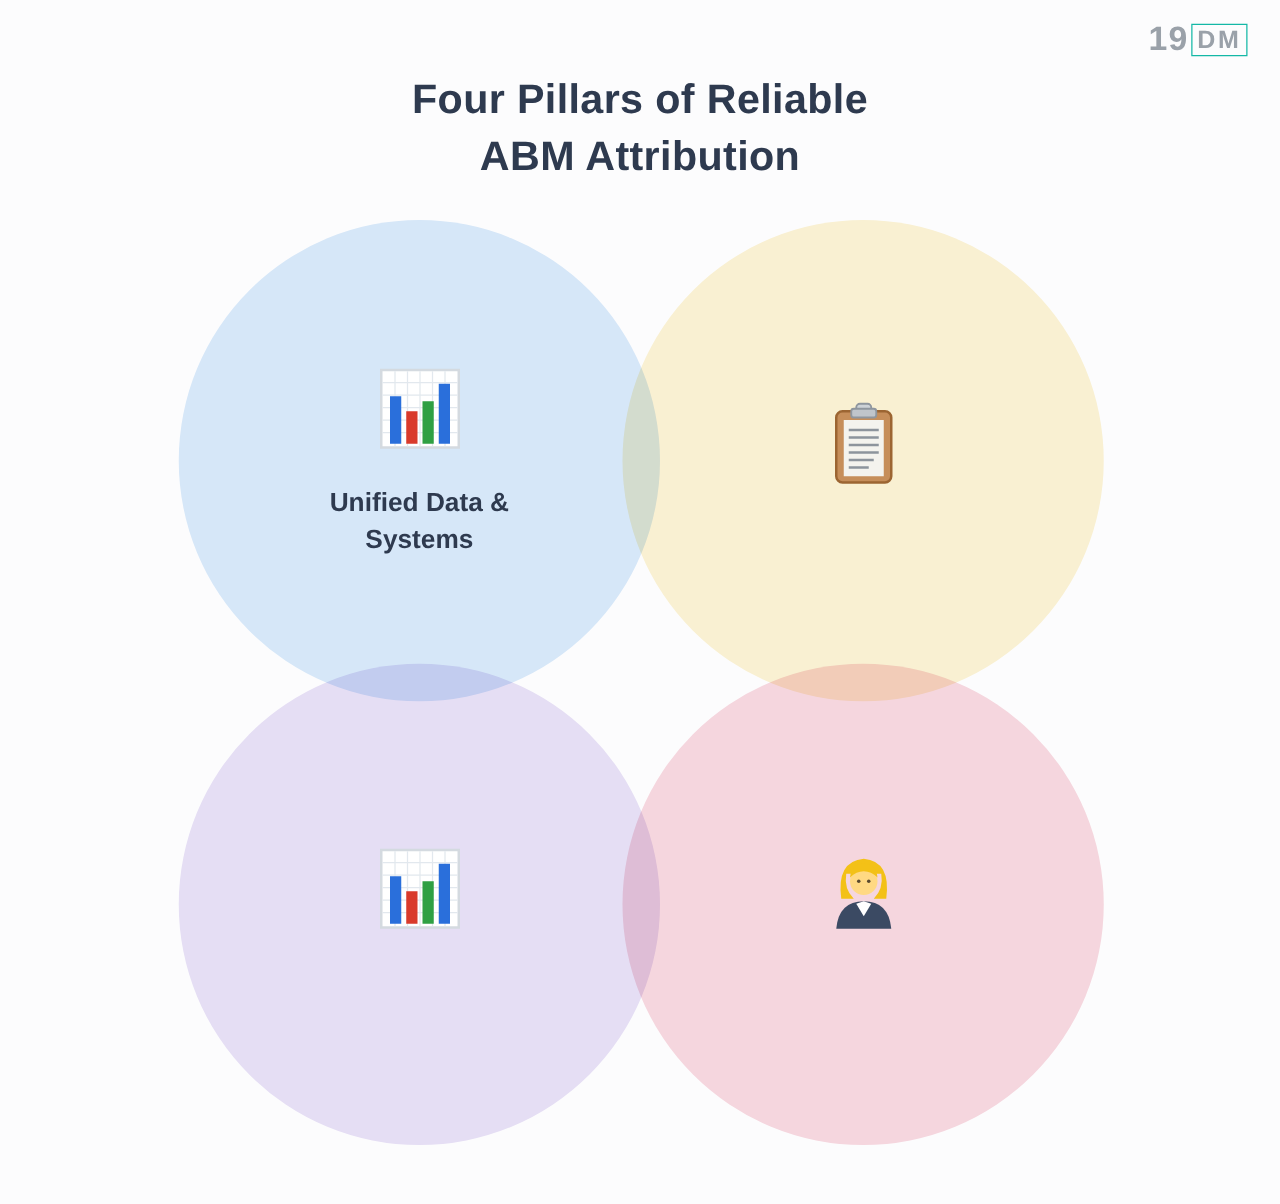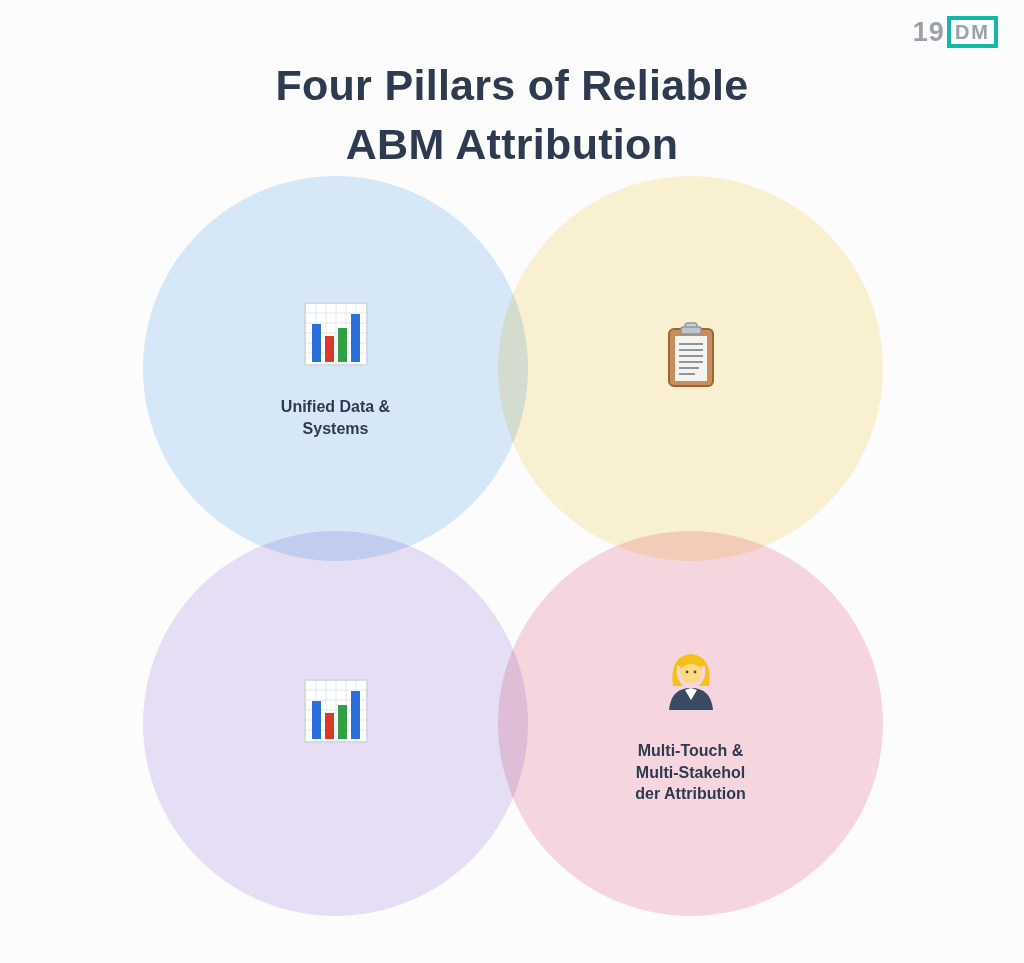--- a/index.html
+++ b/index.html
@@ -8,45 +8,45 @@
     background:#fcfcfd;
     font-family:"Liberation Sans","DejaVu Sans",sans-serif;
   }
   .logo{
     position:absolute;top:16px;right:26px;
     display:flex;align-items:center;gap:2px;
     color:#9aa1a9;font-weight:bold;font-size:27px;letter-spacing:1px;
     user-select:none;
   }
   .logo .boxed{
-    border:4px solid #14b8a6;padding:0 4px;font-size:20px;line-height:24px;
+    border:1px solid #14b8a6;padding:0 4px;font-size:20px;line-height:24px;
     letter-spacing:2px;
   }
   .title{
     position:absolute;top:56px;left:0;width:100%;
     text-align:center;
-    font-size:43px;font-weight:bold;color:#2e3a4f;
+    font-size:33px;font-weight:bold;color:#2e3a4f;
     line-height:1.38;white-space:pre-line;letter-spacing:.3px;
   }
   .circle-bg{
     position:absolute;width:385px;height:385px;border-radius:50%;
     mix-blend-mode:multiply;
   }
   .circle-content{
     position:absolute;width:385px;height:385px;
     display:flex;flex-direction:column;align-items:center;justify-content:center;
     text-align:center;z-index:2;
   }
   .pos1{left:143px;top:176px;}
   .pos2{left:498px;top:176px;}
   .pos3{left:143px;top:531px;}
   .pos4{left:498px;top:531px;}
   .pillar-icon{width:72px;height:72px;margin-bottom:26px;}
   .pillar-label{
-    font-size:16px;font-weight:bold;color:#2e3a4f;
+    font-size:21px;font-weight:bold;color:#2e3a4f;
     line-height:1.35;white-space:pre-line;max-width:310px;
   }
 </style>
 </head>
 <body>
 
 <div class="logo">
   <span>19</span>
   <span class="boxed">DM</span>
 </div>
@@ -125,16 +125,13 @@
 <div class="circle-content pos4">
   <svg class="pillar-icon" viewBox="0 0 72 72">
     <path d="M18,44 Q14,14 36,12 Q58,14 54,44 L44,44 Q52,36 50,24 L22,24 Q20,36 28,44 Z" fill="#f3c117"></path>
     <circle cx="36" cy="30" r="11" fill="#ffd983"></circle>
     <path d="M25,27 Q26,16 36,16 Q46,16 47,27 Q42,22 36,22 Q30,22 25,27 Z" fill="#f3c117"></path>
     <circle cx="32" cy="30" r="1.4" fill="#5a4a2f"></circle>
     <circle cx="40" cy="30" r="1.4" fill="#5a4a2f"></circle>
     <path d="M14,68 Q16,46 36,46 Q56,46 58,68 Z" fill="#3b4a63"></path>
     <path d="M36,46 L30,48 L36,58 L42,48 Z" fill="#ffffff"></path>
   </svg>
-  <div class="pillar-label">Multi-Touch &amp;
-Multi-Stakehol
-der Attribution</div>
 </div>
 
 </body></html>

